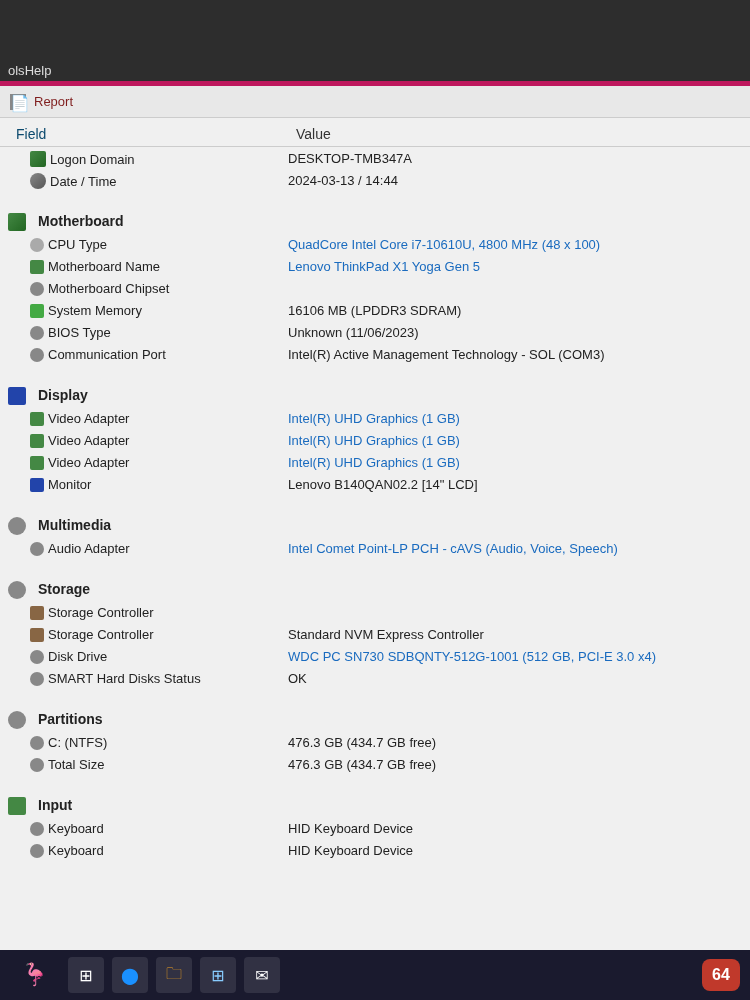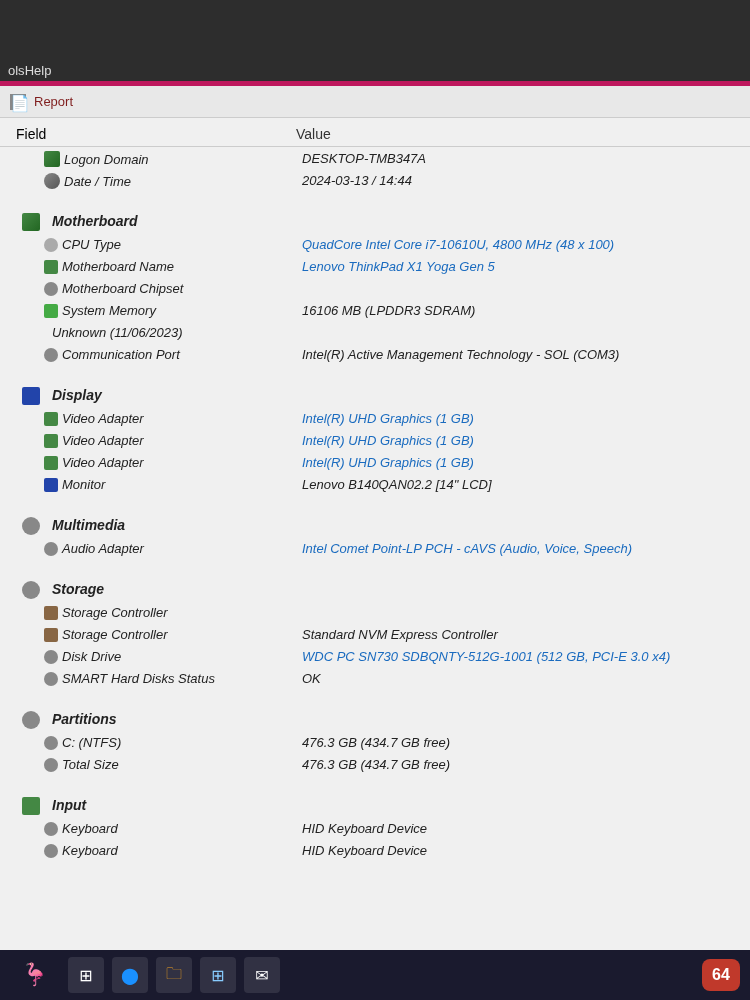--- a/index.html
+++ b/index.html
@@ -68,34 +68,33 @@
     
     .col-headers {
       display: flex;
       padding: 8px 16px 4px;
       border-bottom: 1px solid #ccc;
       background: #f0f0f0;
     }
     .col-field {
       width: 280px;
       font-size: 14px;
-      color: #000000;
+      color: #0c4a6e;
       font-weight: 400;
     }
     .col-value {
       flex: 1;
       font-size: 14px;
       color: #333;
       font-weight: 400;
     }
 
     
     .data-table {
-      padding: 2px 14px;
-      font-style: italic;
+      padding: 2px 0;
     }
 
     .section-header {
       display: flex;
       align-items: flex-start;
       padding: 10px 8px 4px;
       gap: 12px;
     }
     .section-icon {
       width: 18px;
@@ -272,20 +271,24 @@
 
     <div class="data-row">
       <div class="field-col">
         <span class="field-icon" style="width:14px;height:14px;display:inline-block;background:#44aa44;border-radius:2px;"></span>
         <span class="field-name">System Memory</span>
       </div>
       <div class="value-col">16106 MB  (LPDDR3 SDRAM)</div>
     </div>
 
     <div class="data-row">
+      <div class="field-col">
+        <span class="field-icon" style="width:14px;height:14px;display:inline-block;background:#888;border-radius:50%;"></span>
+        <span class="field-name">BIOS Type</span>
+      </div>
       <div class="value-col">Unknown (11/06/2023)</div>
     </div>
 
     <div class="data-row">
       <div class="field-col">
         <span class="field-icon" style="width:14px;height:14px;display:inline-block;background:#888;border-radius:50%;"></span>
         <span class="field-name">Communication Port</span>
       </div>
       <div class="value-col">Intel(R) Active Management Technology - SOL (COM3)</div>
     </div>

